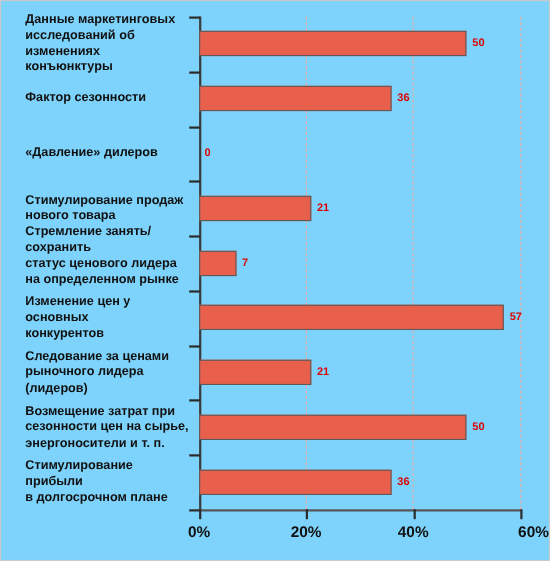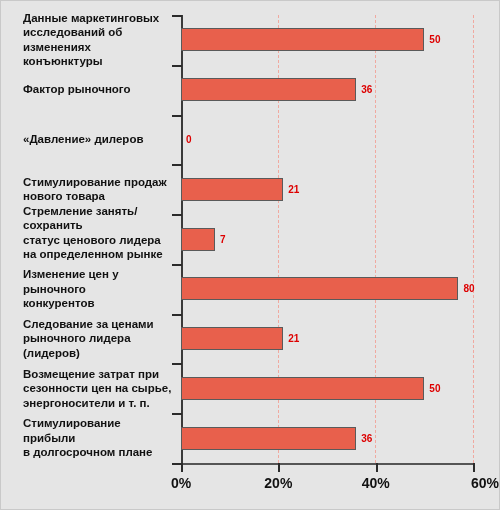--- a/index.html
+++ b/index.html
@@ -7,21 +7,21 @@
     padding: 0;
     background: #ffffff;
   }
   body {
     font-family: "Liberation Sans", sans-serif;
   }
   #chart-root {
     position: relative;
     width: 500px;
     height: 510px;
-    background: #e5e5e5;
+    background: #7dd3fc;
     box-sizing: border-box;
     border: 1px solid #c9c9c9;
     overflow: hidden;
   }
 
   
   .plot-area {
     position: absolute;
     left: 180px;
     top: 14px;
@@ -130,42 +130,42 @@
   <div class="axis-x"></div>
 
   <div id="rows">
       <div class="tick-y" style="top: 14px;"></div>
       <div class="cat-label" style="top: 14px; height: 49.7778px; display: flex; align-items: center;">Данные маркетинговых
 исследований об изменениях
 конъюнктуры</div>
       <div class="bar" style="left: 180px; top: 27.3889px; width: 243.333px;"></div>
       <div class="value-label" style="left: 428.333px; top: 27.3889px;">50</div>
       <div class="tick-y" style="top: 63.7778px;"></div>
-      <div class="cat-label" style="top: 63.7778px; height: 49.7778px; display: flex; align-items: center;">Фактор рыночного</div>
+      <div class="cat-label" style="top: 63.7778px; height: 49.7778px; display: flex; align-items: center;">Фактор сезонности</div>
       <div class="bar" style="left: 180px; top: 77.1667px; width: 175.2px;"></div>
       <div class="value-label" style="left: 360.2px; top: 77.1667px;">36</div>
       <div class="tick-y" style="top: 113.556px;"></div>
       <div class="cat-label" style="top: 113.556px; height: 49.7778px; display: flex; align-items: center;">«Давление» дилеров</div>
       <div class="value-label" style="left: 185px; top: 126.944px;">0</div>
       <div class="tick-y" style="top: 163.333px;"></div>
       <div class="cat-label" style="top: 163.333px; height: 49.7778px; display: flex; align-items: center;">Стимулирование продаж
 нового товара</div>
       <div class="bar" style="left: 180px; top: 176.722px; width: 102.2px;"></div>
       <div class="value-label" style="left: 287.2px; top: 176.722px;">21</div>
       <div class="tick-y" style="top: 213.111px;"></div>
       <div class="cat-label" style="top: 207px; height: 49.7778px; display: flex; align-items: center;">Стремление занять/сохранить
 статус ценового лидера
 на определенном рынке</div>
       <div class="bar" style="left: 180px; top: 226.5px; width: 34.0667px;"></div>
       <div class="value-label" style="left: 219.067px; top: 226.5px;">7</div>
       <div class="tick-y" style="top: 262.889px;"></div>
-      <div class="cat-label" style="top: 262.889px; height: 49.7778px; display: flex; align-items: center;">Изменение цен у рыночного
+      <div class="cat-label" style="top: 262.889px; height: 49.7778px; display: flex; align-items: center;">Изменение цен у основных
 конкурентов</div>
       <div class="bar" style="left: 180px; top: 276.278px; width: 277.4px;"></div>
-      <div class="value-label" style="left: 462.4px; top: 276.278px;">80</div>
+      <div class="value-label" style="left: 462.4px; top: 276.278px;">57</div>
       <div class="tick-y" style="top: 312.667px;"></div>
       <div class="cat-label" style="top: 312.667px; height: 49.7778px; display: flex; align-items: center;">Следование за ценами
 рыночного лидера (лидеров)</div>
       <div class="bar" style="left: 180px; top: 326.056px; width: 102.2px;"></div>
       <div class="value-label" style="left: 287.2px; top: 326.056px;">21</div>
       <div class="tick-y" style="top: 362.444px;"></div>
       <div class="cat-label" style="top: 362.444px; height: 49.7778px; display: flex; align-items: center;">Возмещение затрат при
 сезонности цен на сырье,
 энергоносители и т. п.</div>
       <div class="bar" style="left: 180px; top: 375.833px; width: 243.333px;"></div>

